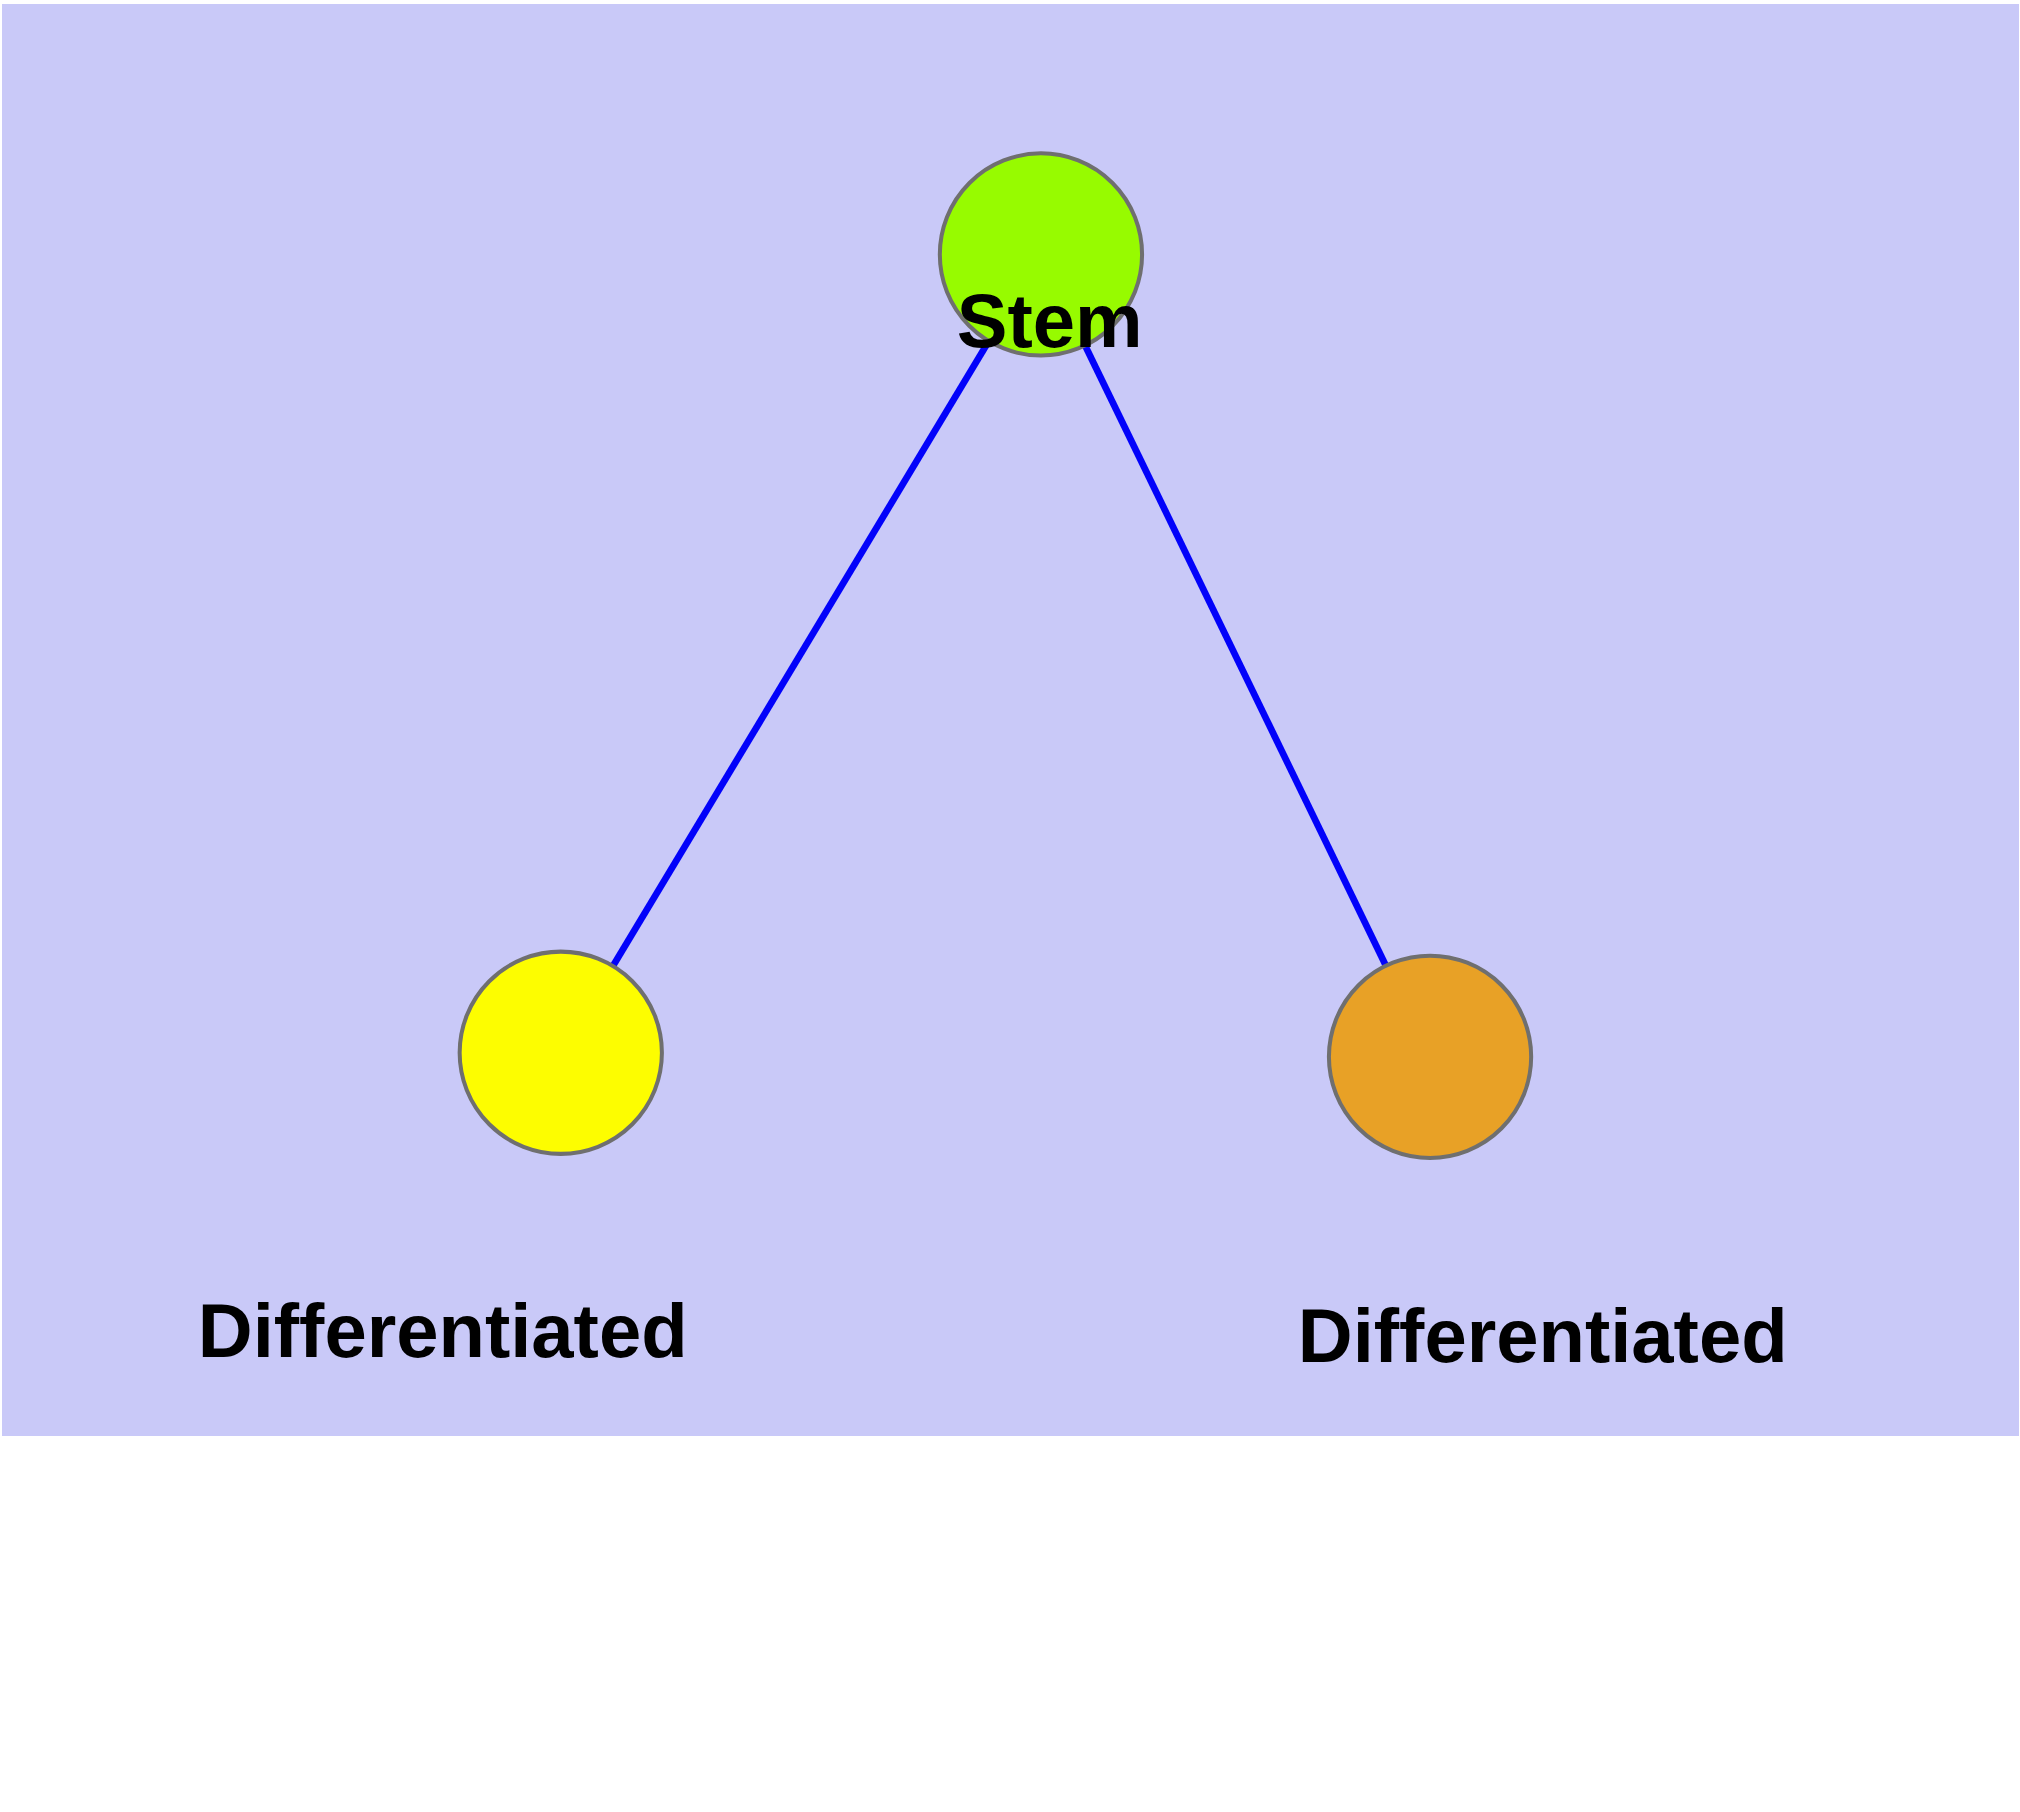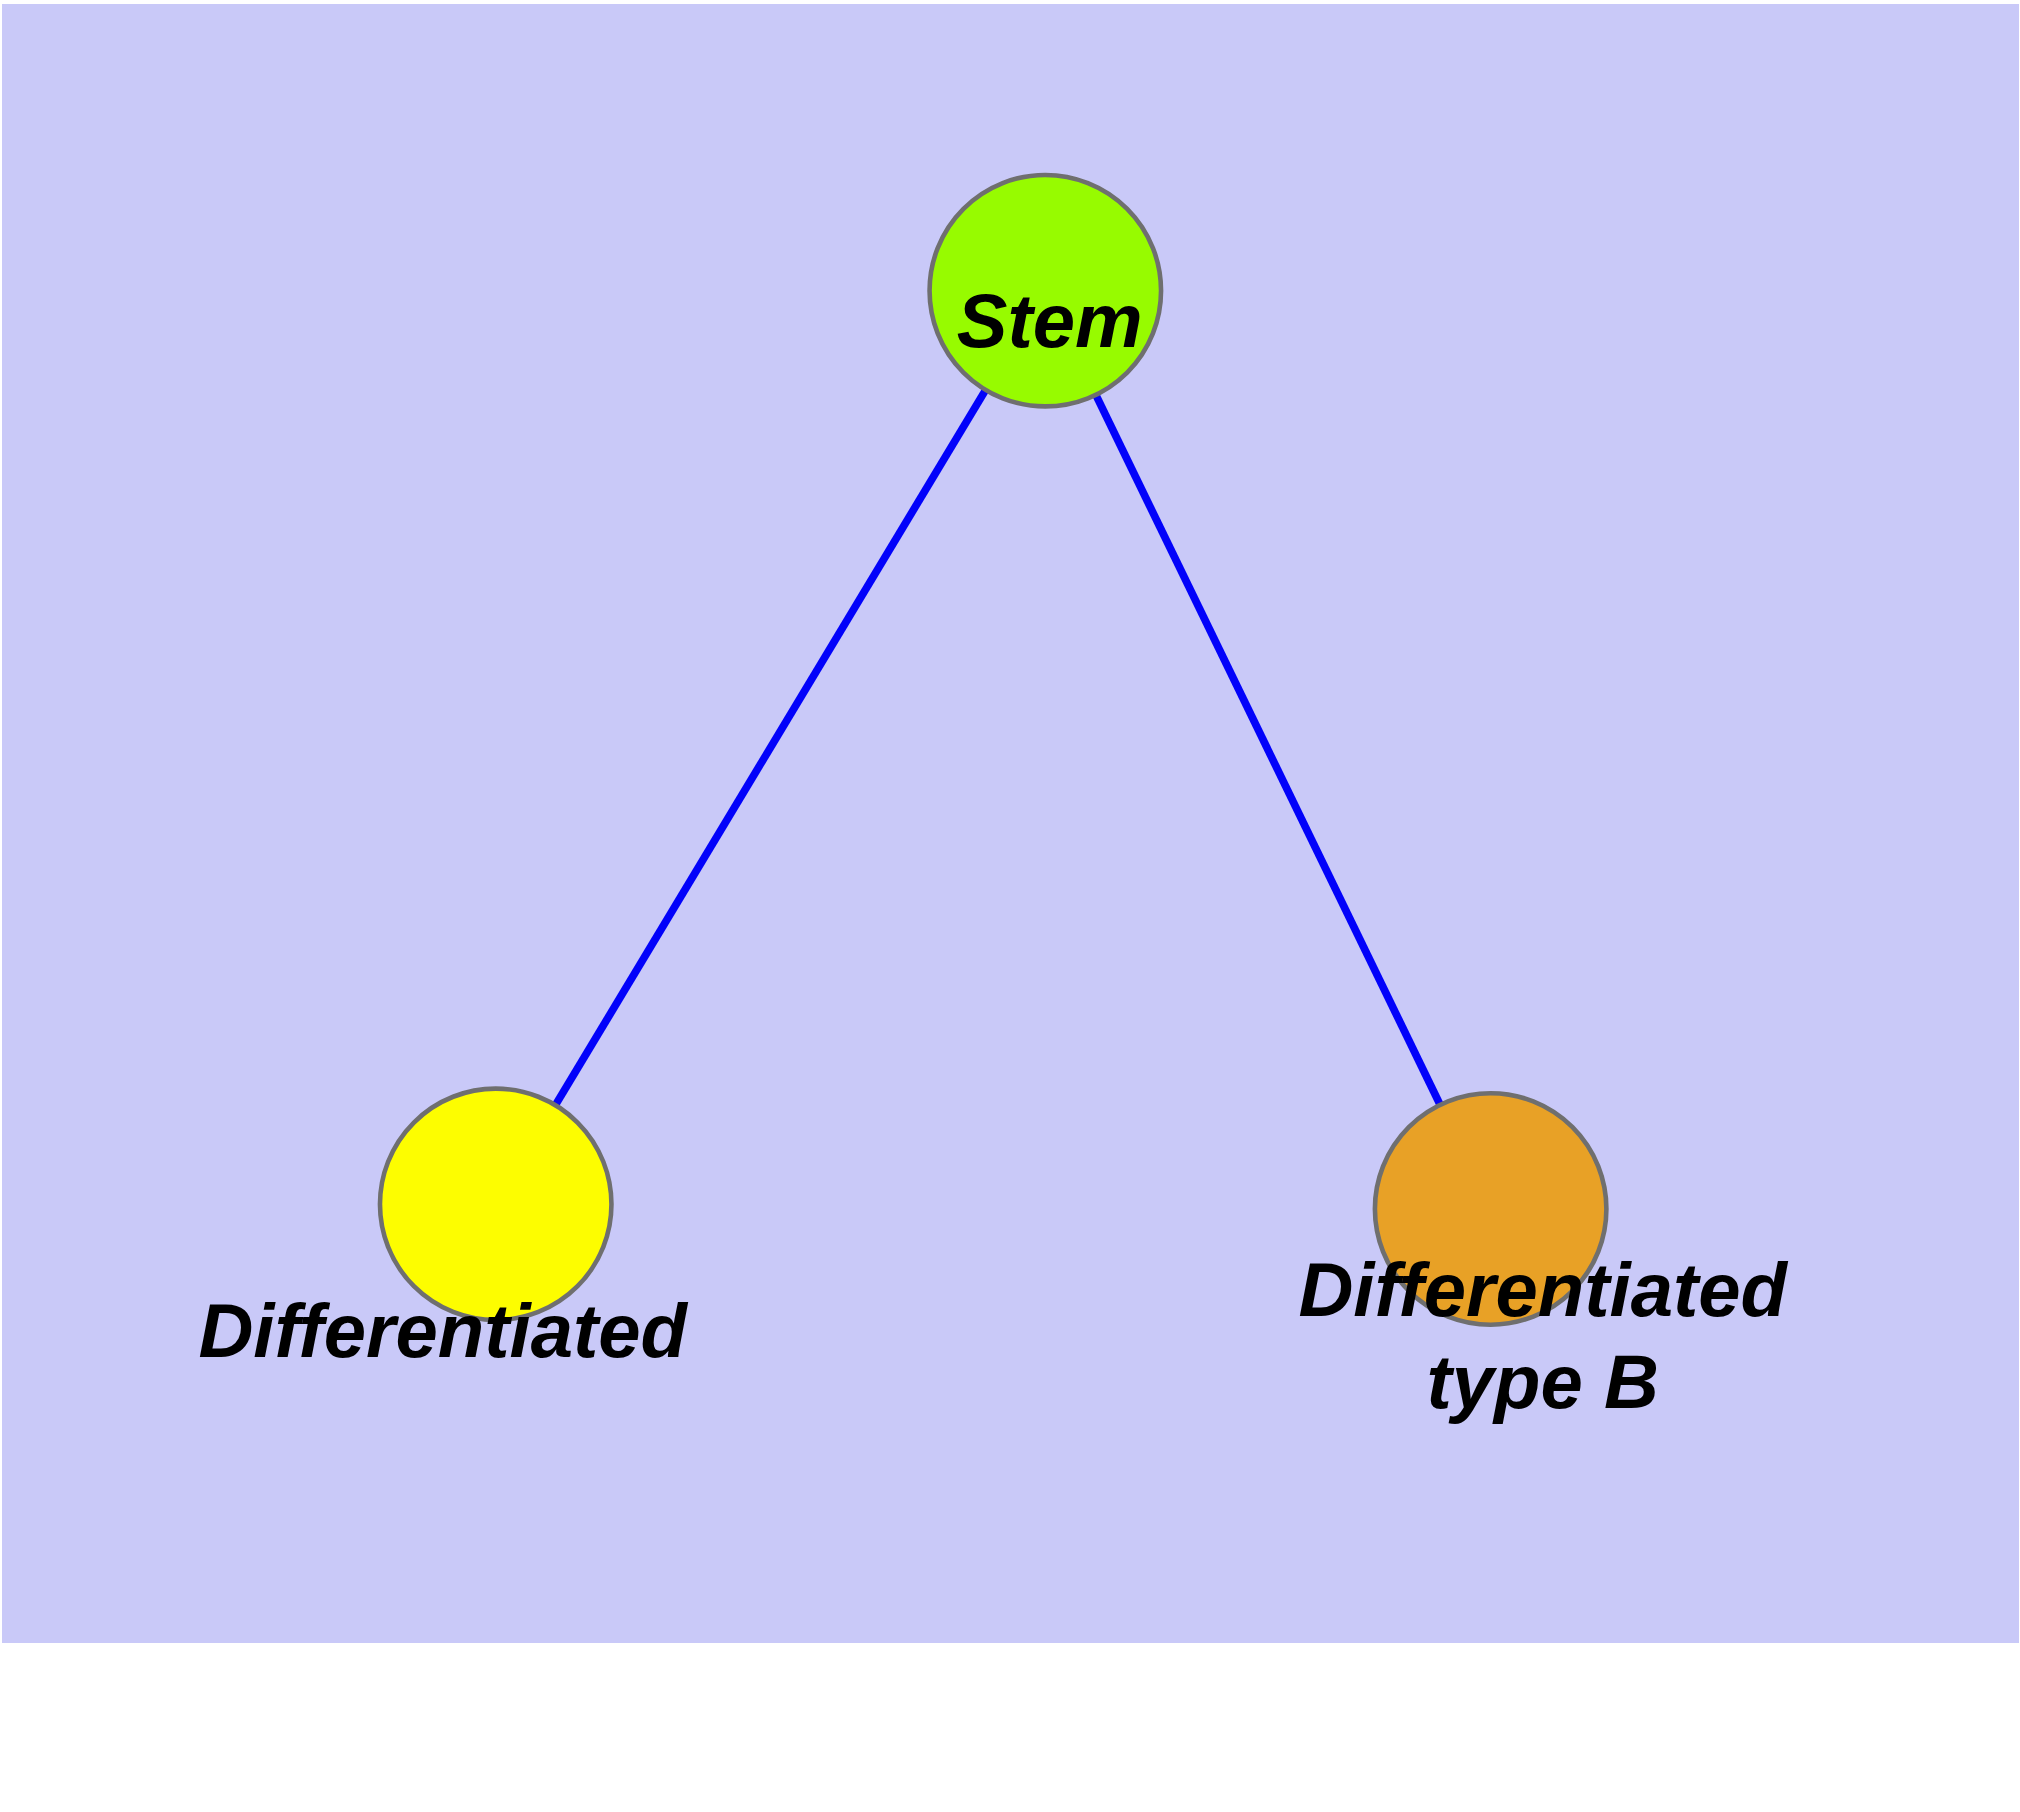--- a/index.html
+++ b/index.html
@@ -4,24 +4,23 @@
 <style>
   html, body {
     margin: 0;
     padding: 0;
     background: #ffffff;
     font-family: "Liberation Sans", sans-serif;
   }
   #figure-root {
     position: relative;
     width: 2021px;
-    height: 1643px;
+    height: 1436px;
     background: #ffffff;
     overflow: hidden;
-    font-style: italic;
   }
   #plot-canvas {
     position: absolute;
     top: 4.2px;
     left: 1.7px;
     right: 1.7px;
     bottom: 0;
     background: #C9C9F8;
   }
   #graph-svg {
@@ -63,18 +62,17 @@
     <div class="node-label" style="left:1048px; top:317px;">
       <div>Stem</div>
     </div>
 
     <div class="node-label" style="left:441px; top:1327px;">
       <div>Differentiated</div>
     </div>
 
     <div class="node-label" style="left:1541px; top:1332px;">
       <div>Differentiated</div>
-      <div>type B</div>
     </div>
 
   </div>
 </div>
 
 
 </body></html>

